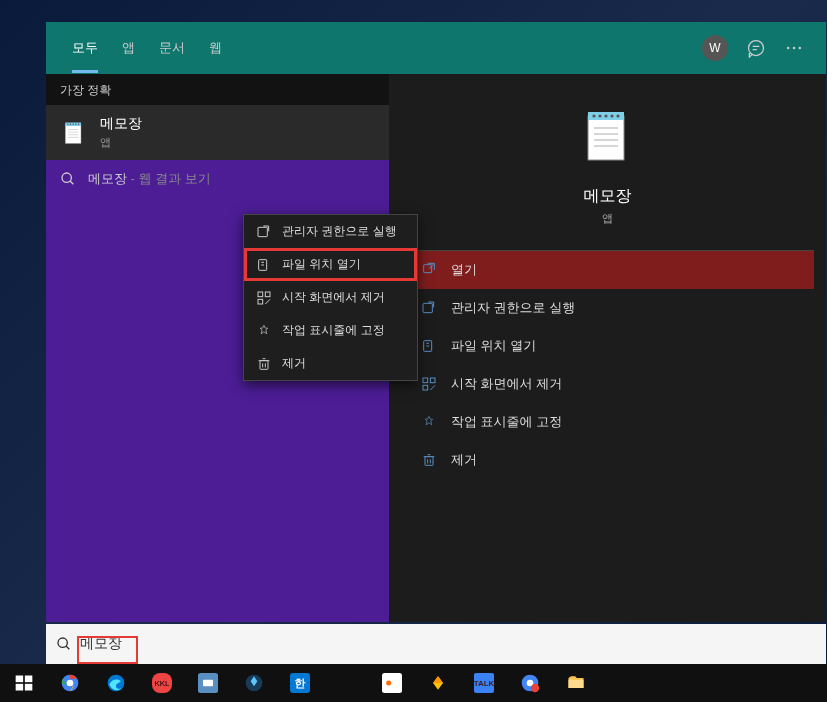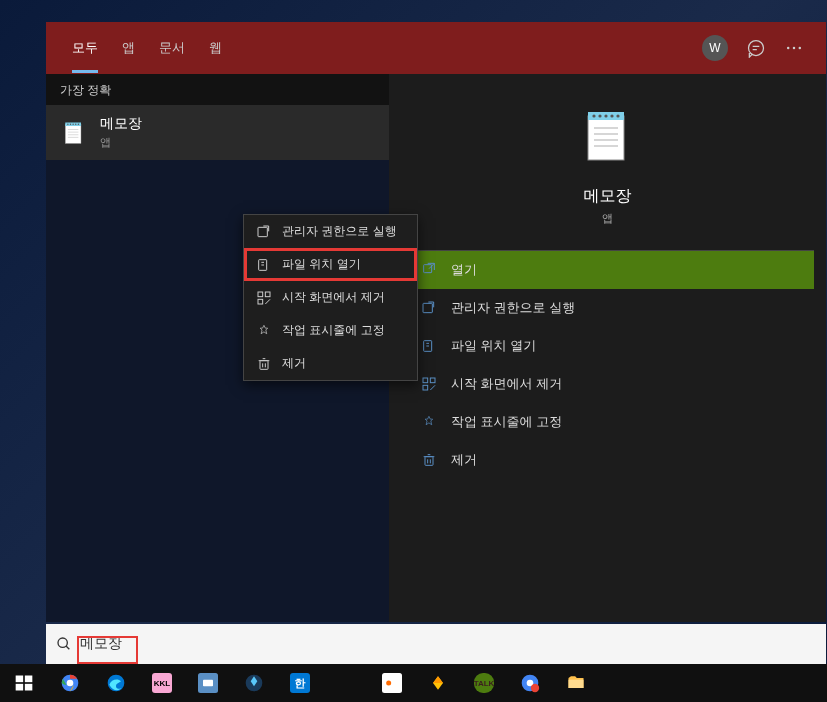--- a/index.html
+++ b/index.html
@@ -17,21 +17,21 @@
       top: 22px;
       left: 46px;
       width: 780px;
       height: 600px;
       background: #000;
       display: flex;
       flex-direction: column;
     }
     .tab-bar {
       height: 52px;
-      background: #7f1d1d;
+      background: #0f766e;
       display: flex;
       align-items: center;
       padding: 0 14px;
       position: relative;
     }
     .tab {
       padding: 14px 12px;
       font-size: 13px;
       color: #ccc;
       cursor: pointer;
@@ -72,21 +72,21 @@
       width: 20px;
       height: 20px;
       cursor: pointer;
     }
     .content-area {
       flex: 1;
       display: flex;
     }
     .left-panel {
       width: 343px;
-      background: #0f172a;
+      background: #4c1d95;
       display: flex;
       flex-direction: column;
       position: relative;
     }
     .section-header {
       padding: 8px 14px 6px;
       font-size: 12px;
       color: #ccc;
       background: #121212;
     }
@@ -196,21 +196,21 @@
     .action-item {
       padding: 10px 20px;
       display: flex;
       align-items: center;
       gap: 14px;
       font-size: 13px;
       color: #ddd;
       cursor: pointer;
     }
     .action-item.selected {
-      background: #4d7c0f;
+      background: #7f1d1d;
     }
     .action-icon {
       width: 16px;
       height: 16px;
       color: #5a8fc4;
       flex-shrink: 0;
     }
     .search-bar {
       position: absolute;
       bottom: 38px;
@@ -315,20 +315,29 @@
           <line x1="9" y1="12" x2="21" y2="12" stroke="#ccc" stroke-width="0.8"></line>
             <line x1="9" y1="15" x2="21" y2="15" stroke="#ccc" stroke-width="0.8"></line>
             <line x1="9" y1="18" x2="21" y2="18" stroke="#ccc" stroke-width="0.8"></line>
             <line x1="9" y1="21" x2="21" y2="21" stroke="#ccc" stroke-width="0.8"></line>
         </svg>
         <div class="result-text">
           <div class="result-title">메모장</div>
           <div class="result-sub">앱</div>
         </div>
       </div>
+      <div class="web-search-item">
+        <svg class="app-icon-sm" viewBox="0 0 24 24" fill="none" stroke="#ccc" stroke-width="2">
+            <circle cx="10" cy="10" r="7"></circle>
+            <line x1="20" y1="20" x2="15" y2="15"></line>
+          </svg>
+        <span>
+          <span>메모장</span><span style="color:#888"> - 웹 결과 보기</span>
+        </span>
+      </div>
 
       <div class="context-menu">
         <div class="context-item">
           <svg class="context-icon" viewBox="0 0 24 24" fill="none" stroke="#ccc" stroke-width="1.5">
               <rect x="3" y="5" width="14" height="14" rx="1"></rect>
               <path d="M11 3l8 0 0 8"></path>
             </svg>
           <span>관리자 권한으로 실행</span>
         </div>
         <div class="context-item highlighted">
@@ -465,21 +474,21 @@
         <path d="M12 22l4.3-7.5A10 10 0 0112 22" fill="#fbbc05"></path>
       </svg>
   </div>
   <div class="taskbar-item">
     <svg class="taskbar-icon" viewBox="0 0 24 24">
         <circle cx="12" cy="12" r="10" fill="#0078d4"></circle>
         <path d="M4 14c2-6 10-8 14-4-2 2-6 2-6 6 0 3 3 4 6 2-2 4-10 4-14-4z" fill="#50e6ff"></path>
       </svg>
   </div>
   <div class="taskbar-item">
-    <div class="taskbar-icon" style="background:#f9a8d4;border-radius:3px;display:flex;align-items:center;justify-content:center;font-size:8px;font-weight:bold;color:#000">KKL</div>
+    <div class="taskbar-icon" style="background:#ef4444;border-radius:8px;display:flex;align-items:center;justify-content:center;font-size:8px;font-weight:normal;color:#000">KKL</div>
   </div>
   <div class="taskbar-item">
     <svg class="taskbar-icon" viewBox="0 0 24 24">
         <rect width="24" height="24" fill="#5a8fc4" rx="3"></rect>
         <rect x="6" y="8" width="12" height="8" fill="#fff" rx="1"></rect>
       </svg>
   </div>
   <div class="taskbar-item">
     <svg class="taskbar-icon" viewBox="0 0 24 24">
         <circle cx="12" cy="12" r="10" fill="#1a3a5a"></circle>
@@ -500,21 +509,21 @@
         <circle cx="8" cy="12" r="3" fill="#ff6b00"></circle>
       </svg>
   </div>
   <div class="taskbar-item">
     <svg class="taskbar-icon" viewBox="0 0 24 24" fill="#ffc107">
         <path d="M12 4l-6 8 6 8 6-8z"></path>
         <path d="M6 12l6-8 6 8" fill="#ff9800"></path>
       </svg>
   </div>
   <div class="taskbar-item">
-    <div class="taskbar-icon" style="background:#4d7c0f;border-radius:9px;display:flex;align-items:center;justify-content:center;font-size:8px;font-weight:bold;color:#3c1e1e">TALK</div>
+    <div class="taskbar-icon" style="background:#3b82f6;border-radius:2px;display:flex;align-items:center;justify-content:center;font-size:8px;font-weight:bold;color:#3c1e1e">TALK</div>
   </div>
   <div class="taskbar-item">
     <svg class="taskbar-icon" viewBox="0 0 24 24">
         <circle cx="12" cy="12" r="10" fill="#4285f4"></circle>
         <circle cx="12" cy="12" r="4" fill="#fff"></circle>
         <circle cx="18" cy="18" r="5" fill="#ea4335"></circle>
       </svg>
   </div>
   <div class="taskbar-item">
     <svg class="taskbar-icon" viewBox="0 0 24 24">

